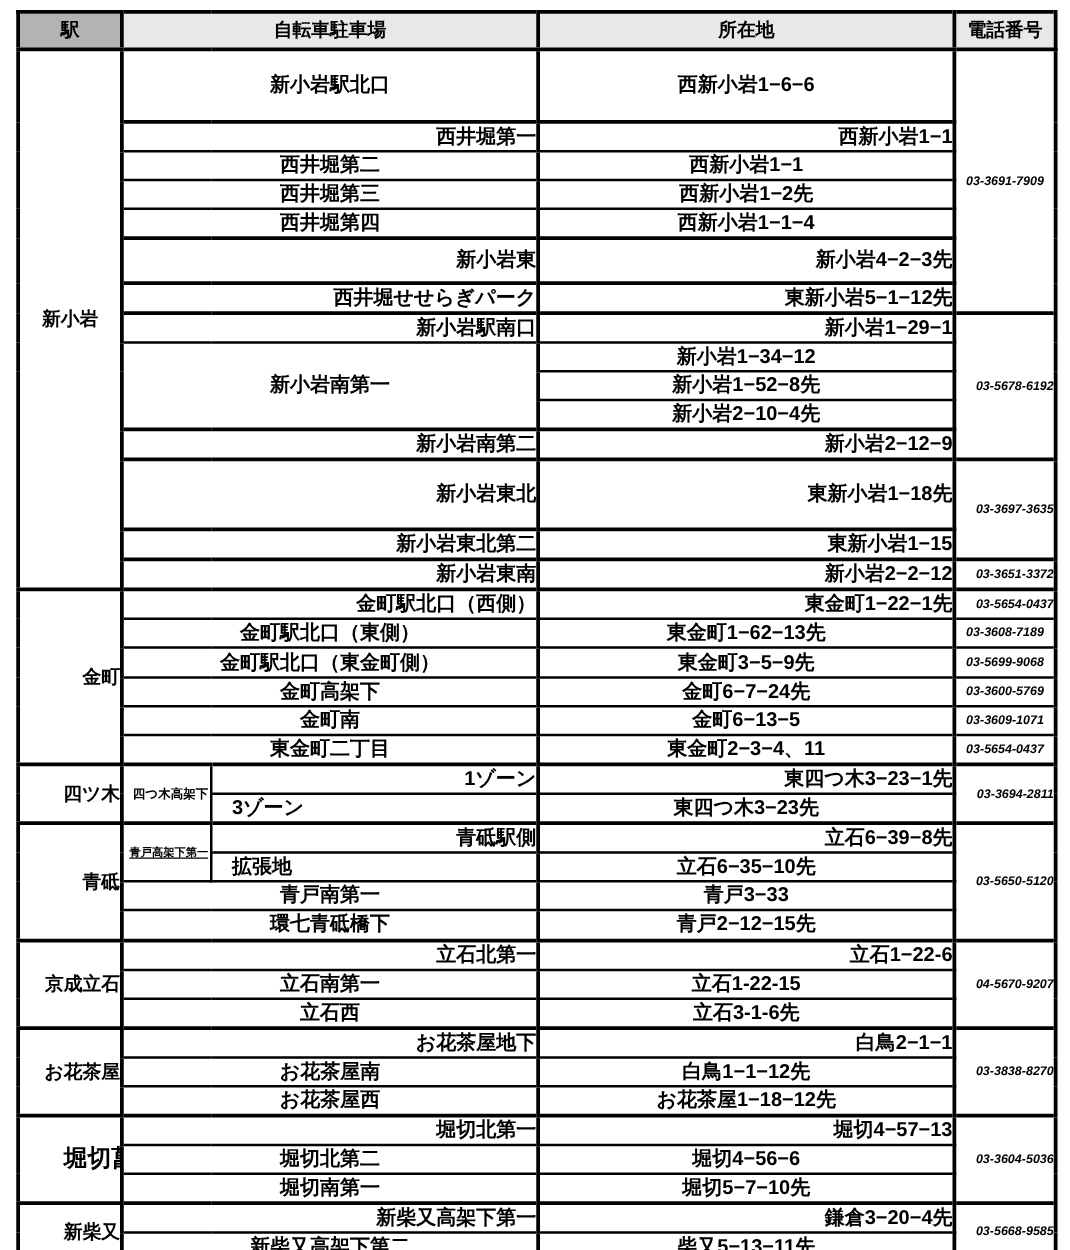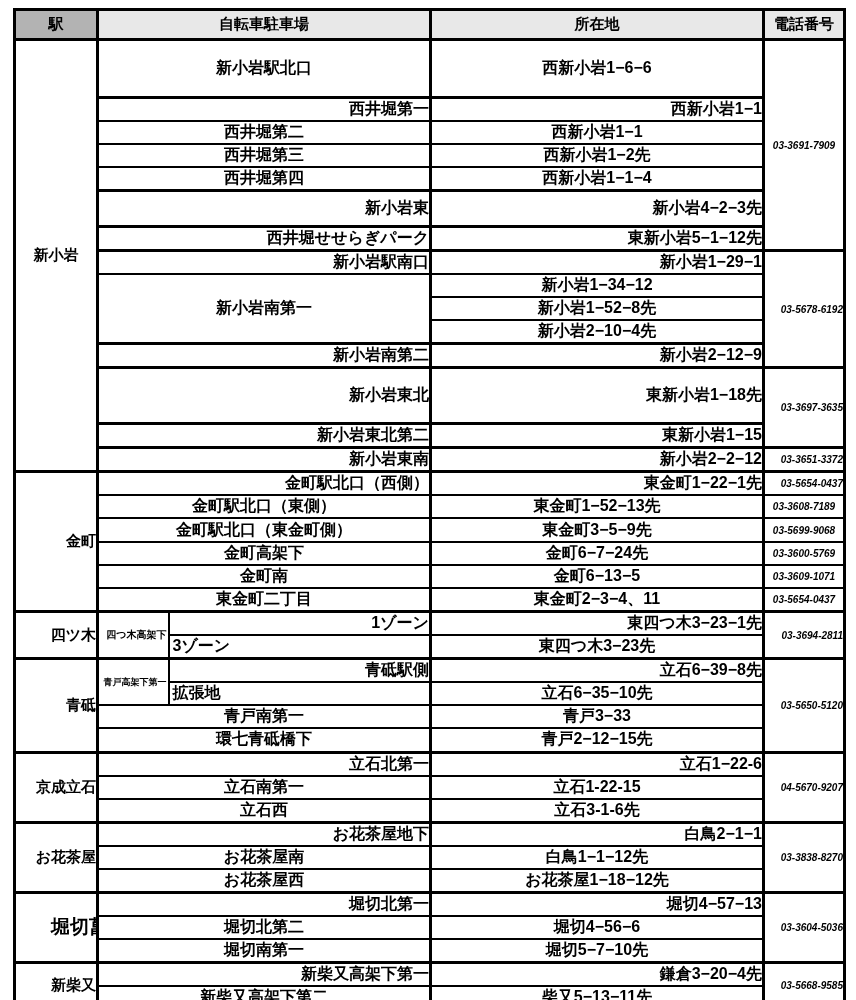--- a/index.html
+++ b/index.html
@@ -41,22 +41,22 @@
   }
   thead th.hd-station { background: #b3b3b3; }
   
   .c-park, .c-addr, .c-phone, .c-station { border-left-width: 3px; }
   .c-phone { border-right-width: 3px; }
   
   tr.bt td, tr.bt th { border-top-width: 3px; text-align: right; }
   td.station { font-size: 15px; }
   td.station-sm { font-size: 19px; padding-left: 35px; }
   td.sub { font-size: 10px; padding: 0 1px; margin-left: 28px; }
-  td.sub-sm { font-size: 9px; padding: 0 1px; }
-  td.zone { text-align: left; padding-left: 3px; }
+  td.sub-sm { font-size: 9px; padding: 0 1px; text-decoration: underline; }
+  td.zone { text-align: left; padding-left: 16px; }
   td.phone { font-size: 10px; letter-spacing: 0px; font-style: italic; }
 </style>
 </head>
 <body>
 
 <div class="page">
 <table class="lot-table">
   <colgroup>
     <col style="width:83px">
         <col style="width:71px">
@@ -139,21 +139,21 @@
     </tr>
 
     <tr class="bt" style="height:23px">
       <td class="station" rowspan="6">金町</td>
       <td colspan="2" class="c-park">金町駅北口（西側）</td>
       <td class="c-addr">東金町1−22−1先</td>
       <td class="phone c-phone">03-5654-0437</td>
     </tr>
     <tr style="height:23px">
       <td colspan="2" class="c-park">金町駅北口（東側）</td>
-      <td class="c-addr">東金町1−52−13先</td>
+      <td class="c-addr">東金町1−62−13先</td>
       <td class="phone c-phone">03-3608-7189</td>
     </tr>
     <tr style="height:24px">
       <td colspan="2" class="c-park">金町駅北口（東金町側）</td>
       <td class="c-addr">東金町3−5−9先</td>
       <td class="phone c-phone">03-5699-9068</td>
     </tr>
     <tr style="height:23px">
       <td colspan="2" class="c-park">金町高架下</td>
       <td class="c-addr">金町6−7−24先</td>

